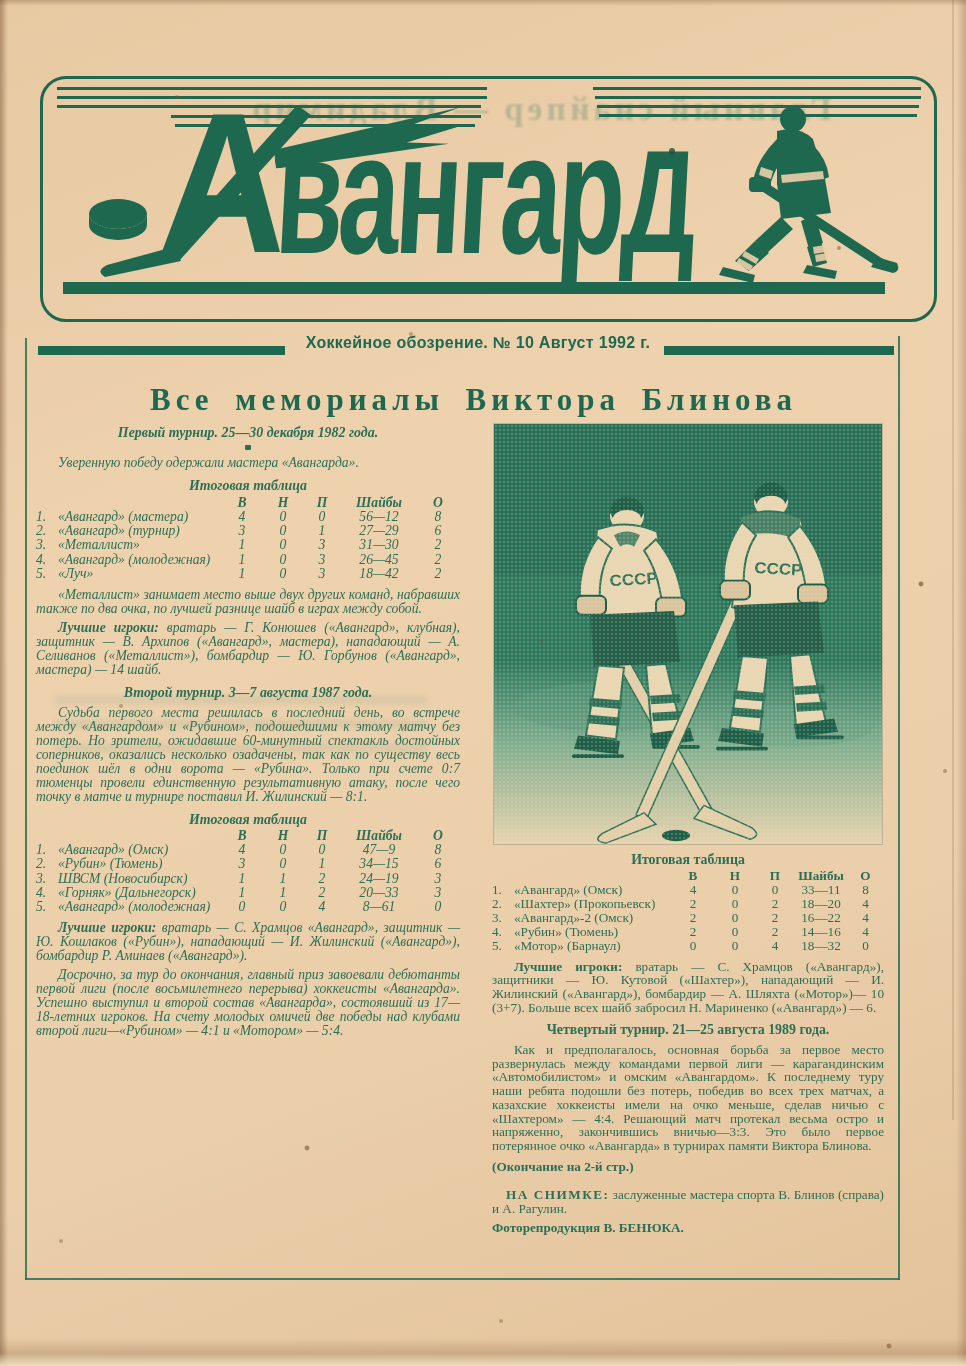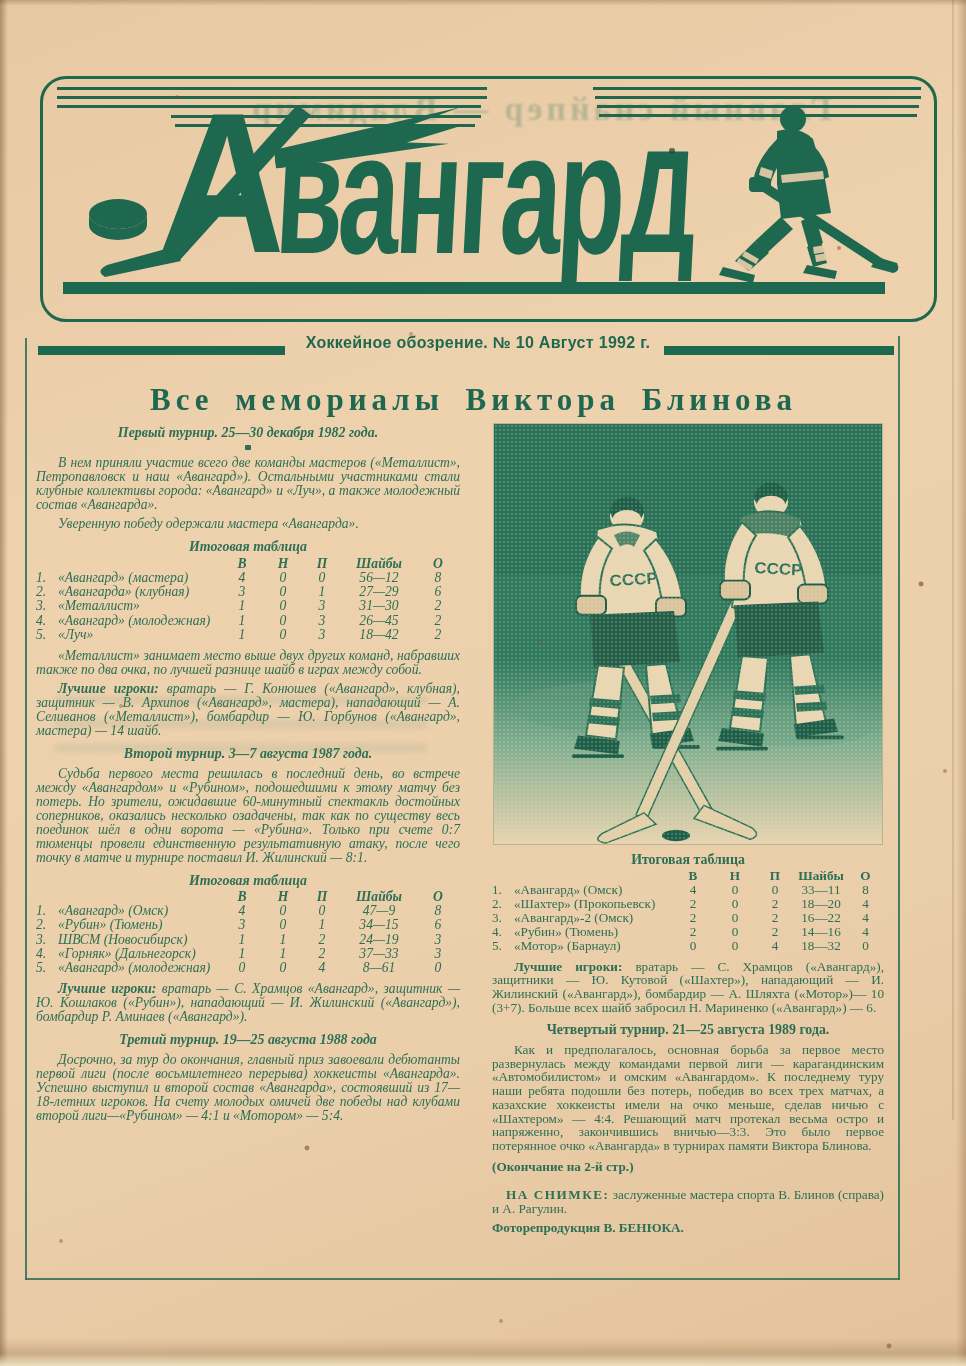--- a/index.html
+++ b/index.html
@@ -182,21 +182,20 @@
 
   <h1 class="headline">Все мемориалы Виктора Блинова</h1>
 
   <div class="rule rule-left"></div>
   <div class="rule rule-right"></div>
   <div class="rule rule-bottom"></div>
 
   <div class="col col-left">
     <h2 class="sec-h first">Первый турнир. 25—30 декабря 1982 года.</h2>
     <div class="lead-dot"></div>
-    <p>В нем приняли участие всего две команды мастеров («Металлист», Петропавловск и наш «Авангард»). Остальными участниками стали клубные коллективы города: «Авангард» и «Луч», а также молодежный состав «Авангарда».</p>
     <p>Уверенную победу одержали мастера «Авангарда».</p>
     <h3 class="tbl-title">Итоговая таблица</h3>
     <div class="tbl tbl-left">
       <div class="trow thead">
         <span class="tc tc0"></span>
           <span class="tc tc1"></span>
         <span class="tc tc2 hc">В</span>
         <span class="tc tc3 hc">Н</span>
         <span class="tc tc4 hc">П</span>
         <span class="tc tc5 hc">Шайбы</span>
@@ -207,21 +206,21 @@
             <span class="tc tc0">1.</span>
             <span class="tc tc1">«Авангард» (мастера)</span>
             <span class="tc tc2">4</span>
             <span class="tc tc3">0</span>
             <span class="tc tc4">0</span>
             <span class="tc tc5">56—12</span>
             <span class="tc tc6">8</span>
           </div>
           <div class="trow">
             <span class="tc tc0">2.</span>
-            <span class="tc tc1">«Авангарда» (клубная)</span>
+            <span class="tc tc1">«Авангард» (турнир)</span>
             <span class="tc tc2">3</span>
             <span class="tc tc3">0</span>
             <span class="tc tc4">1</span>
             <span class="tc tc5">27—29</span>
             <span class="tc tc6">6</span>
           </div>
           <div class="trow">
             <span class="tc tc0">3.</span>
             <span class="tc tc1">«Металлист»</span>
             <span class="tc tc2">1</span>
@@ -293,37 +292,36 @@
             <span class="tc tc4">2</span>
             <span class="tc tc5">24—19</span>
             <span class="tc tc6">3</span>
           </div>
           <div class="trow">
             <span class="tc tc0">4.</span>
             <span class="tc tc1">«Горняк» (Дальнегорск)</span>
             <span class="tc tc2">1</span>
             <span class="tc tc3">1</span>
             <span class="tc tc4">2</span>
-            <span class="tc tc5">37—33</span>
+            <span class="tc tc5">20—33</span>
             <span class="tc tc6">3</span>
           </div>
           <div class="trow">
             <span class="tc tc0">5.</span>
             <span class="tc tc1">«Авангард» (молодежная)</span>
             <span class="tc tc2">0</span>
             <span class="tc tc3">0</span>
             <span class="tc tc4">4</span>
             <span class="tc tc5">8—61</span>
             <span class="tc tc6">0</span>
           </div>
         </div>
     </div>
     <p class="best"><span class="best-label">Лучшие игроки:</span> <span>вратарь — С. Храмцов «Авангард», защитник — Ю. Кошлаков («Рубин»), нападающий — И. Жилинский («Авангард»), бомбардир Р. Аминаев («Авангард»).</span></p>
 
-    <h2 class="sec-h">Третий турнир. 19—25 августа 1988 года</h2>
     <p>Досрочно, за тур до окончания, главный приз завоевали дебютанты первой лиги (после восьмилетнего перерыва) хоккеисты «Авангарда». Успешно выступил и второй состав «Авангарда», состоявший из 17—18-летних игроков. На счету молодых омичей две победы над клубами второй лиги—«Рубином» — 4:1 и «Мотором» — 5:4.</p>
   </div>
 
   <div class="col col-right">
     <figure class="photo">
       <svg viewBox="0 0 388 445" preserveAspectRatio="none">
         <defs>
           <linearGradient id="iceg" x1="0" y1="0" x2="0" y2="1">
             <stop offset="0" stop-color="#2e7a5f"></stop>
             <stop offset=".45" stop-color="#7fae90"></stop>

